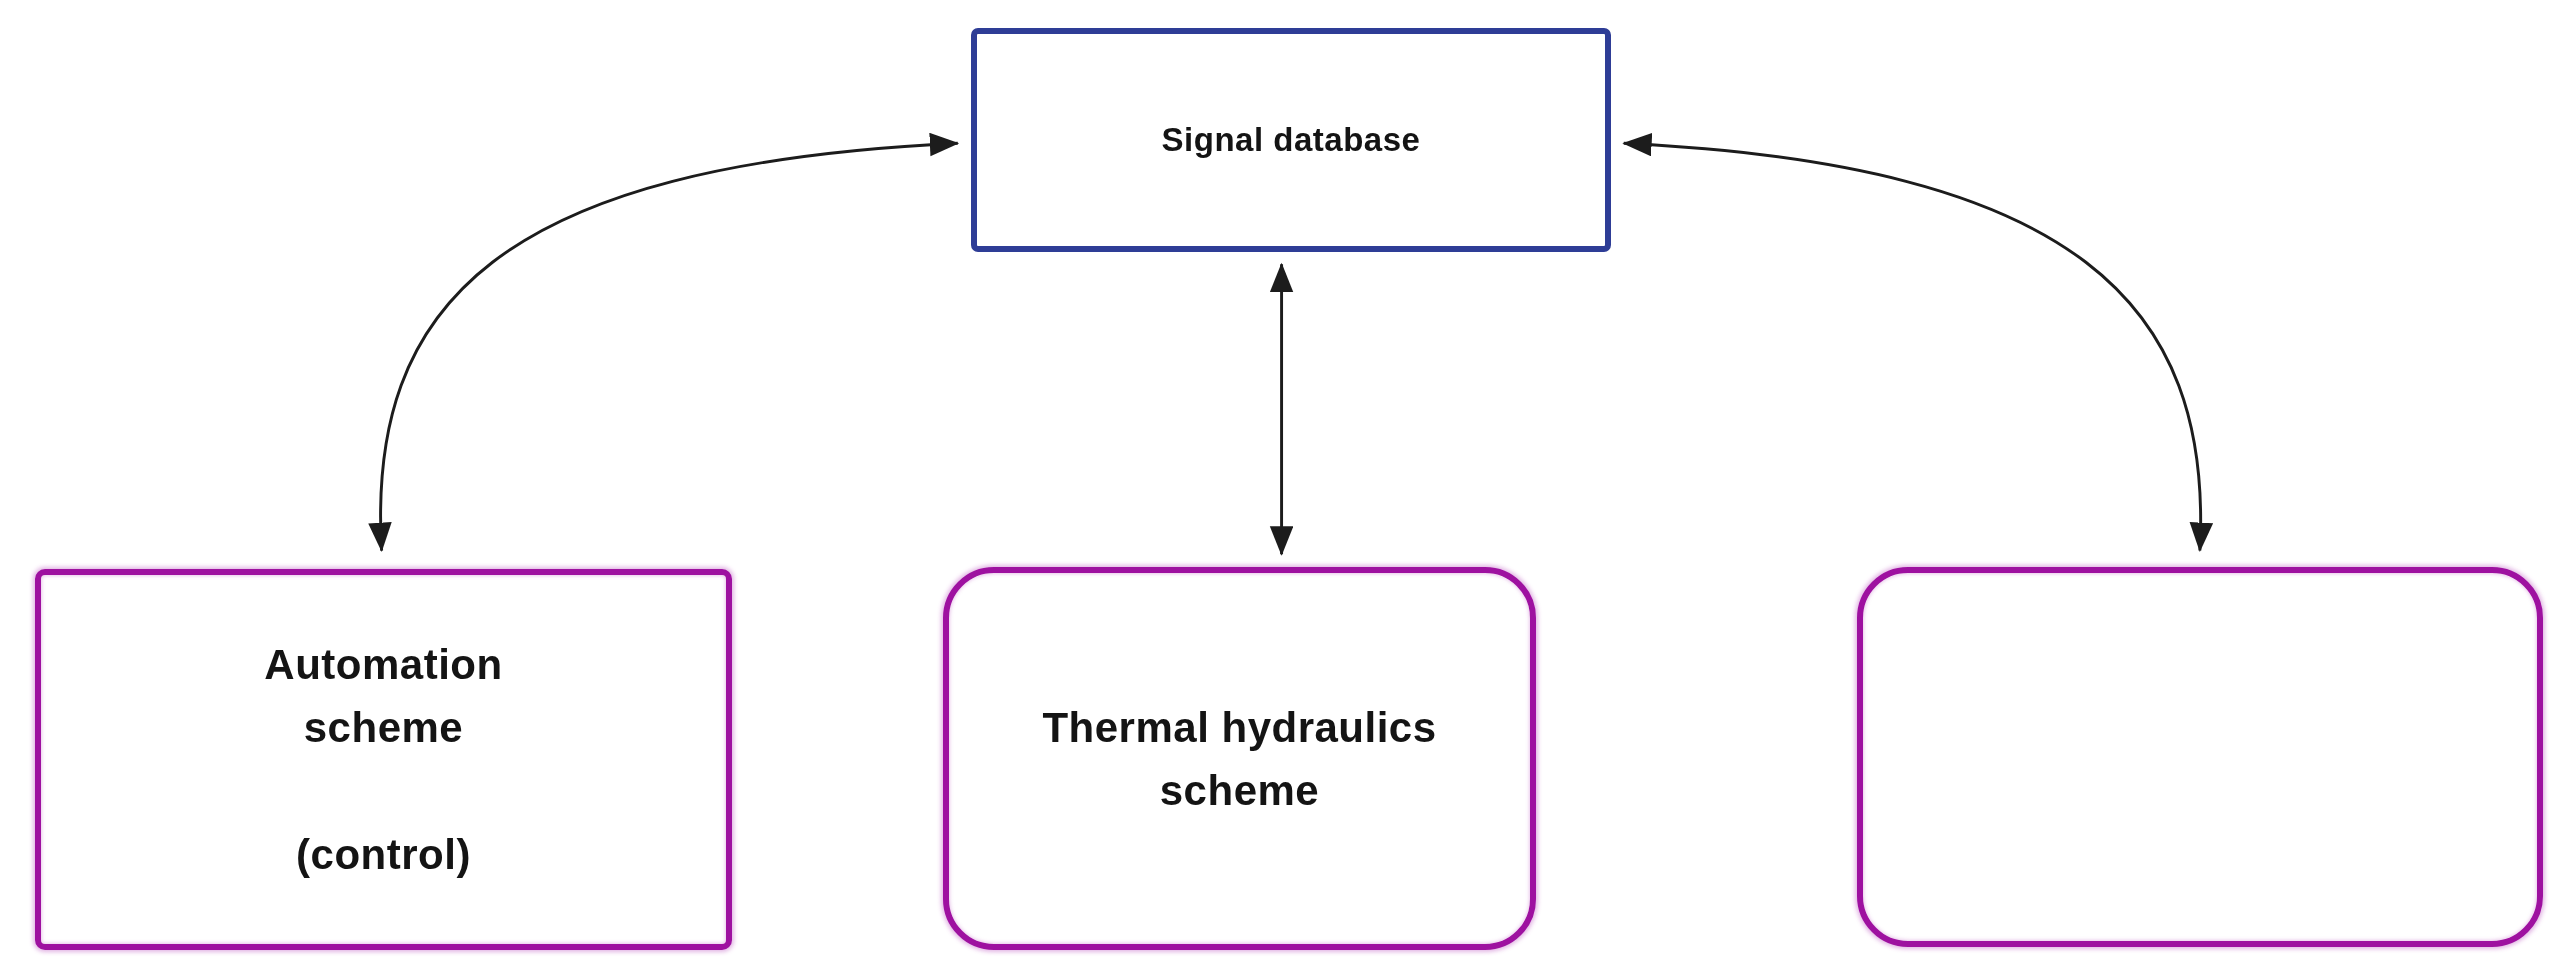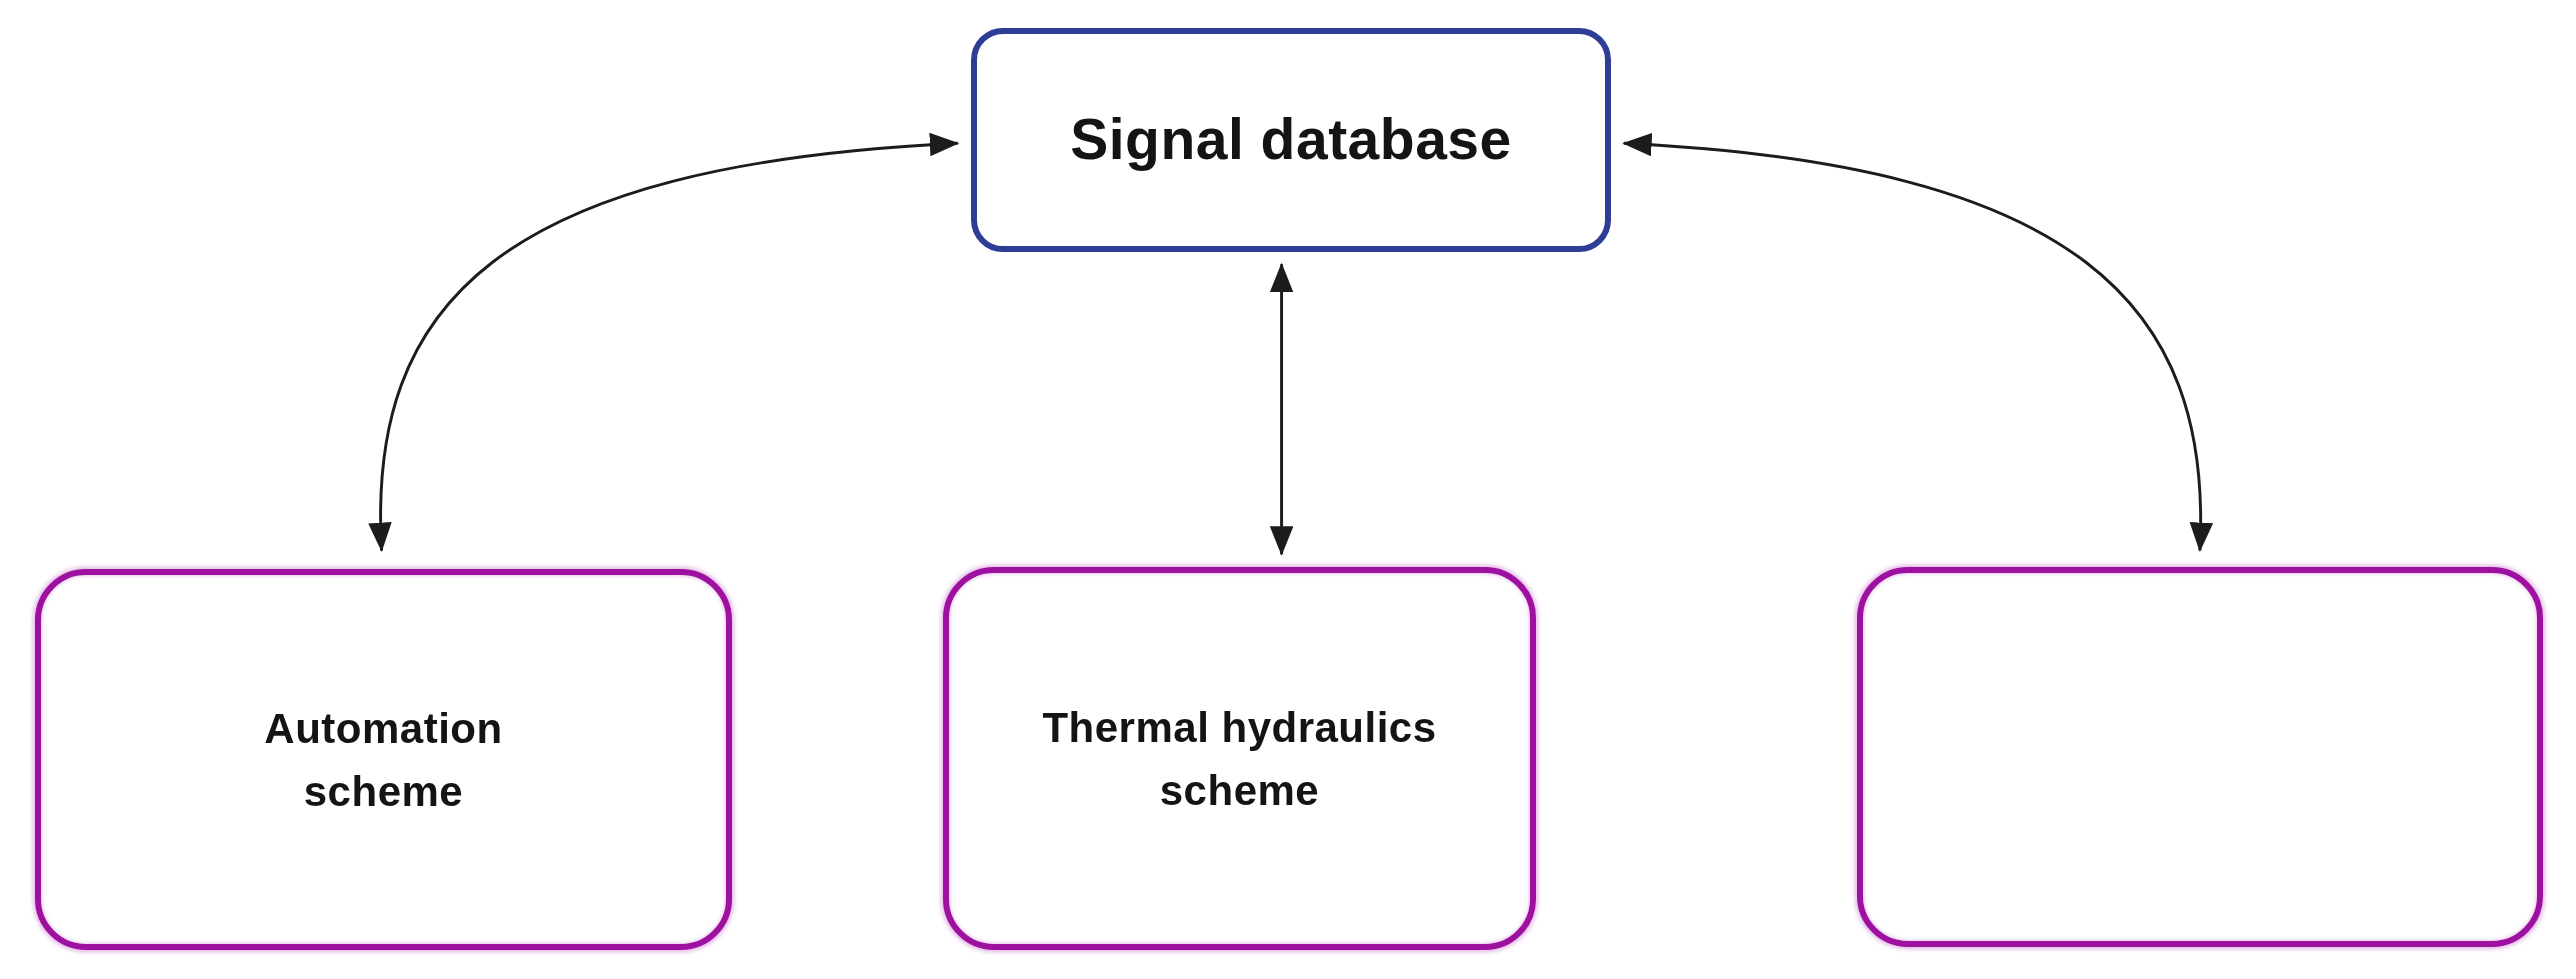--- a/index.html
+++ b/index.html
@@ -23,33 +23,33 @@
     display: flex;
     flex-direction: column;
     align-items: center;
     justify-content: center;
     text-align: center;
     font-weight: 700;
   }
   .node-signal {
     left: 971px; top: 27.5px; width: 640px; height: 224px;
     border: 6.4px solid var(--signal-border, #2e3d96);
-    border-radius: 32px;
-    font-size: 57px;
+    border-radius: 7px;
+    font-size: 33px;
     letter-spacing: 0.5px;
   }
   .node-scheme {
     border: 6.4px solid var(--scheme-border, #9e11a0);
     border-radius: 51px;
     box-shadow: 0 0 4.6px 1.8px rgba(190, 90, 195, 0.45), inset 0 0 3.7px 0.9px rgba(190, 90, 195, 0.35);
     font-size: 42px;
     row-gap: 64px;
     letter-spacing: 0.5px;
   }
-  .node-automation { left: 35px;   top: 569px; width: 697px; height: 381px; }
+  .node-automation { left: 35px;   top: 569px; width: 697px; height: 381px; border-radius: 10px; }
   .node-thermal    { left: 943px; top: 567px; width: 593px; height: 383px; }
   .node-animation  { left: 1857px; top: 567px; width: 686px; height: 380px; }
   .node-title, .node-subtitle {
     white-space: pre-line;
     line-height: 1.5;
   }
   .edges {
     position: absolute;
     left: 0; top: 0;
     width: 2576px;
@@ -85,20 +85,21 @@
     <path class="edge" d="M 2398 600 C 2412 330, 2262 180, 1770 156" marker-start="url(#ahrev)" marker-end="url(#ah)"></path>
   </svg>
 
   <div class="node node-signal">
     <div class="node-title">Signal database</div>
   </div>
 
   <div class="node node-scheme node-automation">
     <div class="node-title">Automation
 scheme</div>
+    <div class="node-subtitle">(control)</div>
   </div>
 
   <div class="node node-scheme node-thermal">
     <div class="node-title">Thermal hydraulics
 scheme</div>
   </div>
 
   <div class="node node-scheme node-animation">
   </div>
 

